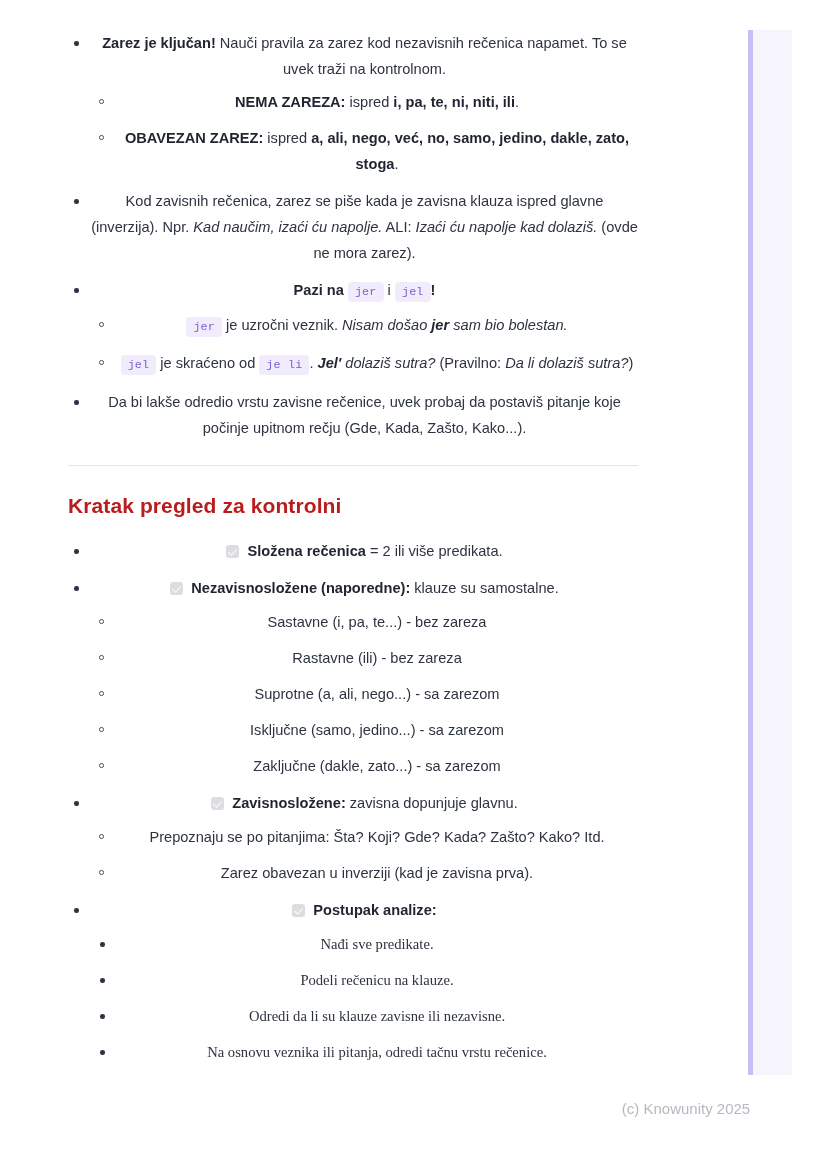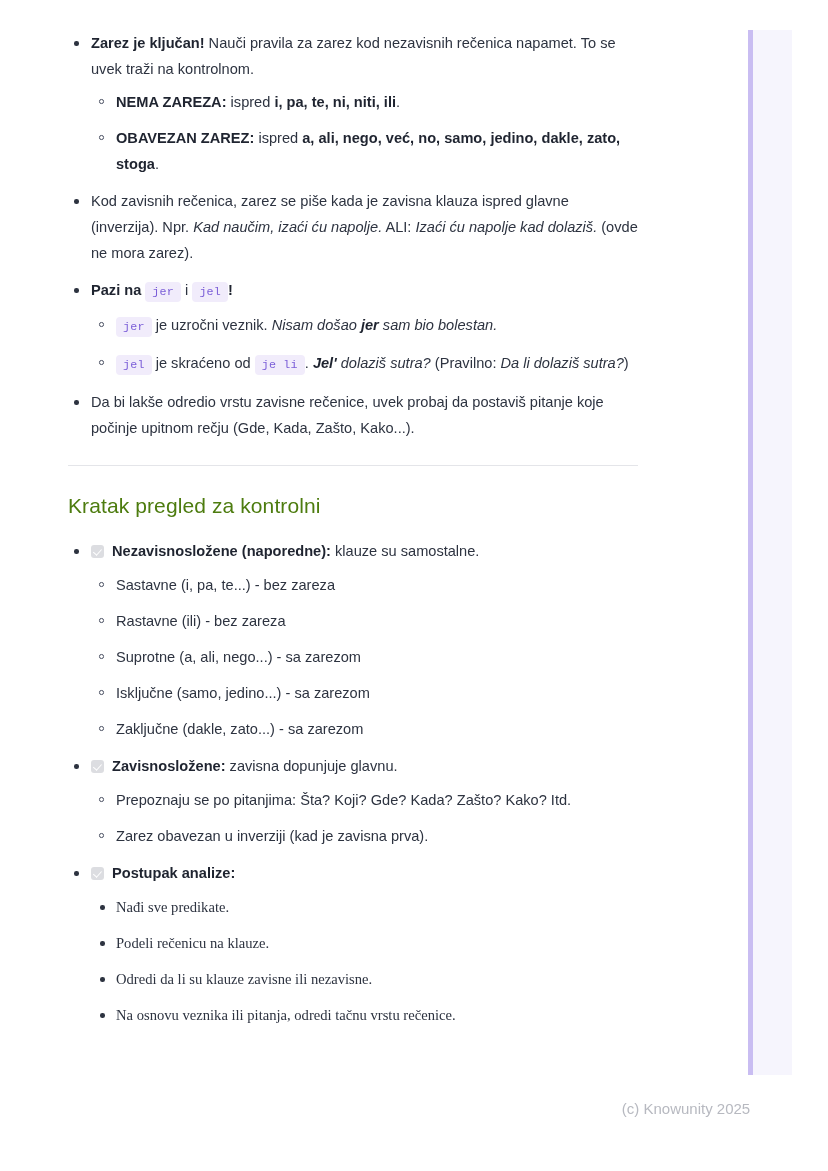--- a/index.html
+++ b/index.html
@@ -48,20 +48,21 @@
     position: relative;
     font-size: 14.6px;
     line-height: 26px;
     color: #2d3340;
   }
 
   
   .lvl1 > li {
     padding-left: 23px;
     margin-bottom: 11px;
+    text-align: center;
   }
   .lvl1 > li::before {
     content: "";
     position: absolute;
     left: 6px;
     top: 11px;
     width: 4.5px;
     height: 4.5px;
     border-radius: 50%;
     background: #2d3340;
@@ -157,22 +158,22 @@
   .divider {
     border: 0;
     border-top: 1px solid #e4e5e9;
     margin: 24px 0 26px 0;
     width: 570px;
   }
   .section-title {
     margin: 0 0 18px 0;
     font-size: 21px;
     line-height: 28px;
-    font-weight: 400;
-    color: #4d7c0f;
+    font-weight: 700;
+    color: #b91c1c;
     letter-spacing: .1px;
   }
 
   
   .footer {
     position: absolute;
     left: 0;
     top: 1100px;
     width: 828px;
     text-align: center;
@@ -231,20 +232,23 @@
     </li>
 
   </ul>
 
   <hr class="divider">
 
   <h2 class="section-title">Kratak pregled za kontrolni</h2>
 
   <ul class="lvl1 tight">
 
+    <li class="check-li">
+      <span class="cbox"></span><b>Složena rečenica</b><span> = 2 ili više predikata.</span>
+    </li>
 
     <li class="check-li">
       <span class="cbox"></span><b>Nezavisnosložene (naporedne):</b><span> klauze su samostalne.</span>
       <ul class="lvl2">
         <li>Sastavne (i, pa, te...) - bez zareza</li>
         <li>Rastavne (ili) - bez zareza</li>
         <li>Suprotne (a, ali, nego...) - sa zarezom</li>
         <li>Isključne (samo, jedino...) - sa zarezom</li>
         <li>Zaključne (dakle, zato...) - sa zarezom</li>
       </ul>

